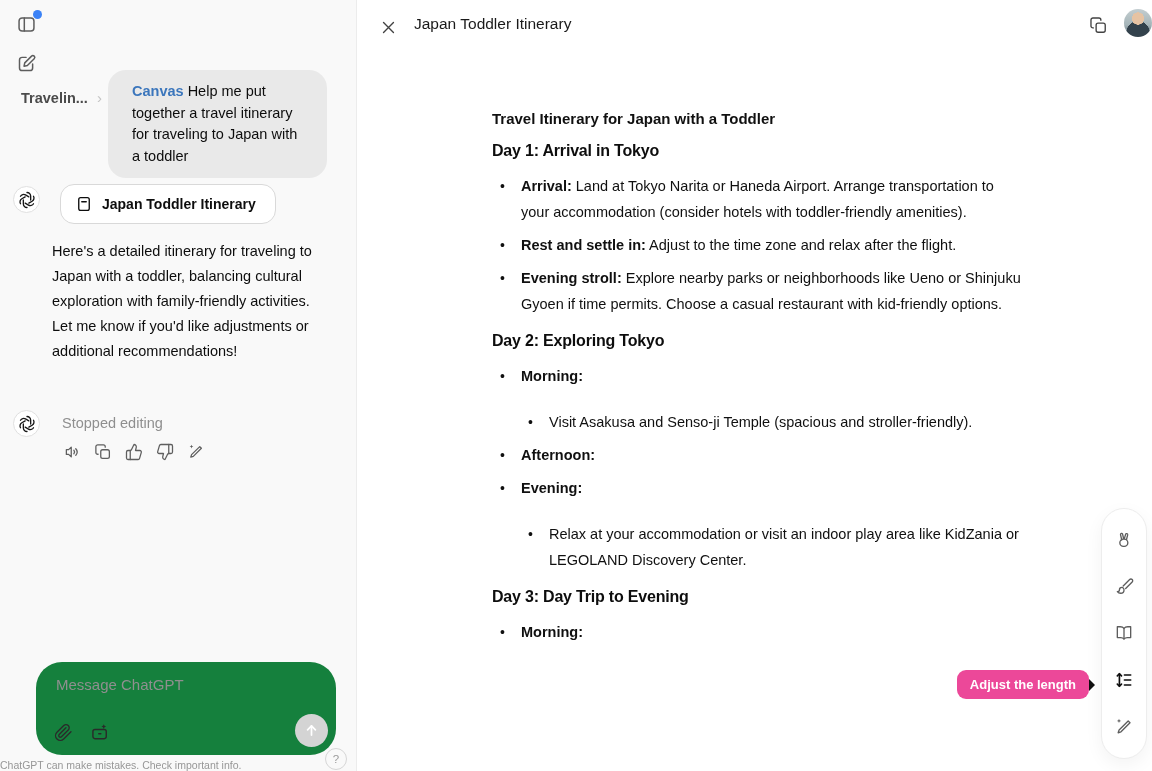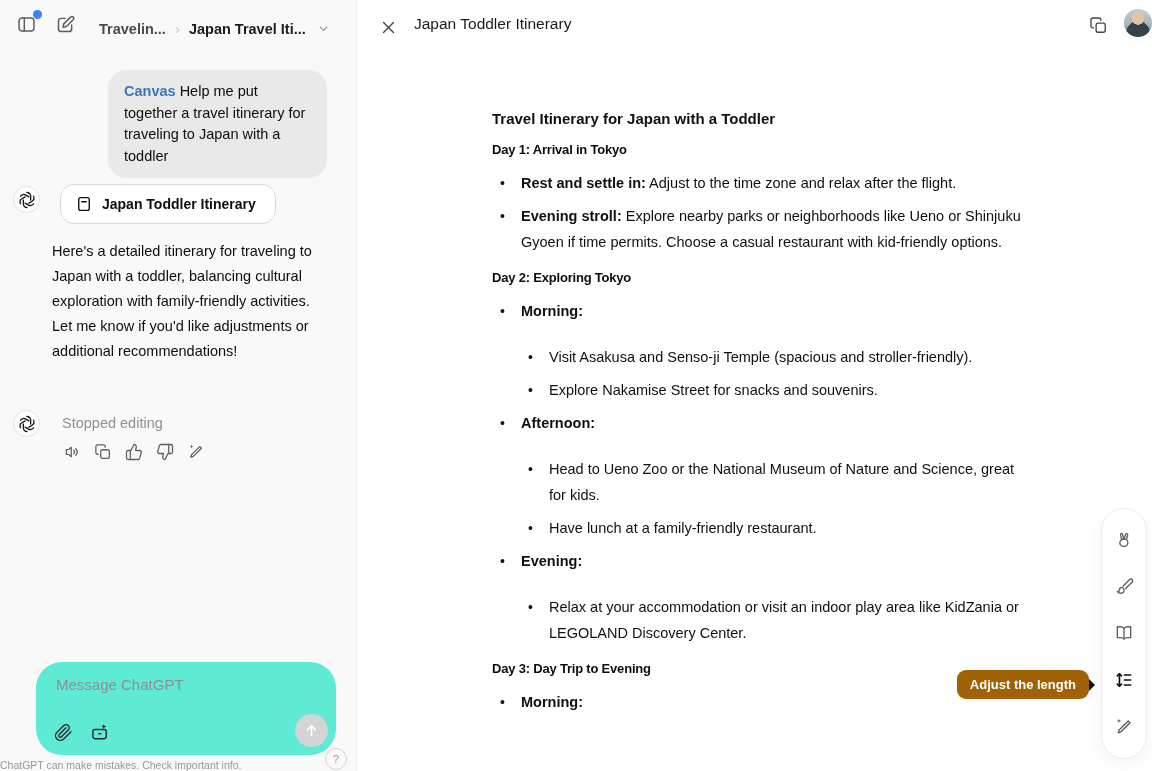--- a/index.html
+++ b/index.html
@@ -5,48 +5,48 @@
   * { box-sizing: border-box; }
   html, body { margin:0; padding:0; width:1152px; height:771px; overflow:hidden;
     font-family:"Liberation Sans", sans-serif; background:#fff; }
   button { font-family:inherit; background:none; border:none; padding:0; cursor:pointer; color:inherit; }
 
   
   .sidebar { position:absolute; left:0; top:0; width:356px; height:771px; background:#f9f9f9; }
   .canvas  { position:absolute; left:356px; top:0; width:796px; height:771px; background:#ffffff; border-left:1px solid #ececec; }
 
   
-  .side-top { position:absolute; left:13px; top:11px; display:flex; align-items:flex-end; gap:13px; }
+  .side-top { position:absolute; left:13px; top:11px; display:flex; align-items:flex-start; gap:13px;flex-direction:column; }
   .icon-btn { width:26px; height:26px; display:flex; align-items:center; justify-content:center; color:#5d5d5d; border-radius:6px; position:relative; }
   .notif-dot { position:absolute; top:-1px; right:-3px; width:9px; height:9px; border-radius:50%; background:#3b82f6; }
   .breadcrumb { display:flex; align-items:center; gap:9px; margin-left:8px; font-size:14.5px; font-weight:600; }
   .crumb-parent { color:#4b4b4b; }
   .crumb-sep { color:#c3c3c3; font-weight:400; font-size:15px; }
   .crumb-current { color:#1c1c1c; }
   .crumb-chevron { color:#8f8f8f; margin-left:2px; display:flex; }
 
   
   .user-bubble { position:absolute; left:108px; top:70px; width:219px; background:#e9e9e9;
-    border-radius:18px; padding:11px 16px; font-size:14.5px; line-height:21.5px; color:#0d0d0d; }
+    border-radius:18px; padding:11px 24px; font-size:14.5px; line-height:21.5px; color:#0d0d0d; }
   .canvas-tag { color:#3b76bc; font-weight:600; }
 
   
   .avatar-ring { position:absolute; left:13px; width:27px; height:27px; border:1px solid #e0e0e0; border-radius:50%;
     background:#fff; display:flex; align-items:center; justify-content:center; color:#171717; }
   .doc-card { position:absolute; left:60px; top:184px; height:40px; display:flex; align-items:center; gap:9px;
     padding:0 19px 0 14px; background:#ffffff; border:1px solid #d9d9d9; border-radius:14px;
     font-size:14px; font-weight:600; color:#0d0d0d; }
   .asst-msg { position:absolute; left:52px; top:239px; width:270px; margin:0;
     font-size:14.5px; line-height:25px; color:#0d0d0d; }
   .status-text { position:absolute; left:62px; top:415px; font-size:14.5px; color:#8f8f8f; }
   .action-icons { position:absolute; left:60px; top:440px; display:flex; gap:7px; }
   .action-icons .icon-btn { width:24px; height:24px; color:#5f5f5f; }
 
   
-  .composer { position:absolute; left:36px; top:662px; width:300px; height:93px; background:#5eead4; border-radius:26px; }
+  .composer { position:absolute; left:36px; top:662px; width:300px; height:93px; background:#15803d; border-radius:26px; }
   .composer input { position:absolute; left:18px; top:13px; width:230px; background:transparent; border:none; outline:none;
     font-size:15px; color:#0d0d0d; }
   .composer input::placeholder { color:#8f8f8f; }
   .composer-icons { position:absolute; left:15px; bottom:11px; display:flex; gap:13px; }
   .composer-icons .icon-btn { color:#2a2a2a; width:24px; height:24px; }
   .send-btn { position:absolute; right:8px; bottom:8px; width:33px; height:33px; border-radius:50%;
     background:#d4d4d4; color:#ffffff; display:flex; align-items:center; justify-content:center; }
   .footer-note { position:absolute; left:0; bottom:0px; width:346px; margin:0; text-align:left; font-size:10.5px; color:#979797; }
   .help-bubble { position:absolute; right:9px; bottom:1px; width:22px; height:22px; border:1px solid #d6d6d6; border-radius:50%;
     color:#9b9b9b; font-size:11.5px; display:flex; align-items:center; justify-content:center; background:transparent; }
@@ -57,35 +57,35 @@
   .canvas-copy { position:absolute; left:728px; top:12px; color:#424242; }
   .canvas-avatar { position:absolute; left:767px; top:9px; width:28px; height:28px; border-radius:50%; overflow:hidden;
     background:
       radial-gradient(circle at 50% 34%, #e6c3a3 0 26%, rgba(0,0,0,0) 27%),
       radial-gradient(circle at 50% 85%, #33424c 0 42%, rgba(0,0,0,0) 43%),
       linear-gradient(180deg, #c3cdd0 0%, #a7b6ba 55%, #5e707a 100%); }
 
   
   .doc { position:absolute; left:135px; top:110px; width:532px; color:#101010; }
   .doc-title { margin:0; font-size:15px; font-weight:700; }
-  .doc h2 { margin:15px 0 13px; font-size:13px; font-weight:700; color:#0d0d0d; letter-spacing:-0.2px; }
+  .doc h2 { margin:15px 0 13px; font-size:16px; font-weight:700; color:#0d0d0d; letter-spacing:-0.2px; }
   .doc ul { list-style:none; margin:0; padding:0 0 0 29px; }
   .doc li { position:relative; font-size:14.5px; line-height:26px; margin-bottom:7px; }
   .doc li::before { content:"•"; position:absolute; left:-21px; top:0; font-size:14px; }
   .doc ul.sub { margin-top:20px; padding-left:28px; }
   .lead { font-weight:700; }
 
   
   .float-toolbar { position:absolute; left:744px; top:508px; width:46px; height:251px; background:#fff;
     border:1px solid #ededed; border-radius:23px; box-shadow:0 6px 18px rgba(0,0,0,0.05);
     display:flex; flex-direction:column; align-items:center; justify-content:space-around; padding:8px 0; }
   .float-toolbar .icon-btn { color:#5d5d5d; width:28px; height:28px; }
   .float-toolbar .icon-btn.active { color:#0d0d0d; }
 
-  .tooltip { position:absolute; top:670px; right:63px; background:#a16207; color:#fff; font-size:13px; font-weight:600;
+  .tooltip { position:absolute; top:670px; right:63px; background:#ec4899; color:#fff; font-size:13px; font-weight:600;
     padding:7px 13px; border-radius:9px; white-space:nowrap; }
   .tooltip::after { content:""; position:absolute; right:-6px; top:50%; transform:translateY(-50%);
     border-top:6px solid transparent; border-bottom:6px solid transparent; border-left:6px solid #0f0f0f; }
 
   svg { display:block; }
 </style>
 </head>
 <body>
 
 <aside class="sidebar">
@@ -260,39 +260,35 @@
         </svg>
     </span>
   </button>
   <div class="canvas-avatar"></div>
 
   <article class="doc">
     <p class="doc-title">Travel Itinerary for Japan with a Toddler</p>
 
     <h2>Day 1: Arrival in Tokyo</h2>
     <ul>
+      <li><span class="lead">Arrival:</span><span> Land at Tokyo Narita or Haneda Airport. Arrange transportation to your accommodation (consider hotels with toddler-friendly amenities).</span></li>
       <li><span class="lead">Rest and settle in:</span><span> Adjust to the time zone and relax after the flight.</span></li>
       <li><span class="lead">Evening stroll:</span><span> Explore nearby parks or neighborhoods like Ueno or Shinjuku Gyoen if time permits. Choose a casual restaurant with kid-friendly options.</span></li>
     </ul>
 
     <h2>Day 2: Exploring Tokyo</h2>
     <ul>
       <li>
         <span class="lead">Morning:</span>
         <ul class="sub">
           <li>Visit Asakusa and Senso-ji Temple (spacious and stroller-friendly).</li>
-          <li>Explore Nakamise Street for snacks and souvenirs.</li>
         </ul>
       </li>
       <li>
         <span class="lead">Afternoon:</span>
-        <ul class="sub">
-          <li>Head to Ueno Zoo or the National Museum of Nature and Science, great for kids.</li>
-          <li>Have lunch at a family-friendly restaurant.</li>
-        </ul>
       </li>
       <li>
         <span class="lead">Evening:</span>
         <ul class="sub">
           <li>Relax at your accommodation or visit an indoor play area like KidZania or LEGOLAND Discovery Center.</li>
         </ul>
       </li>
     </ul>
 
     <h2>Day 3: Day Trip to Evening</h2>

